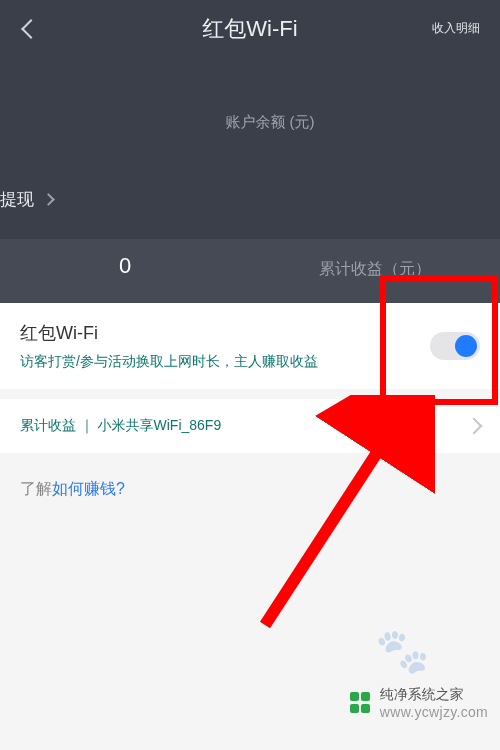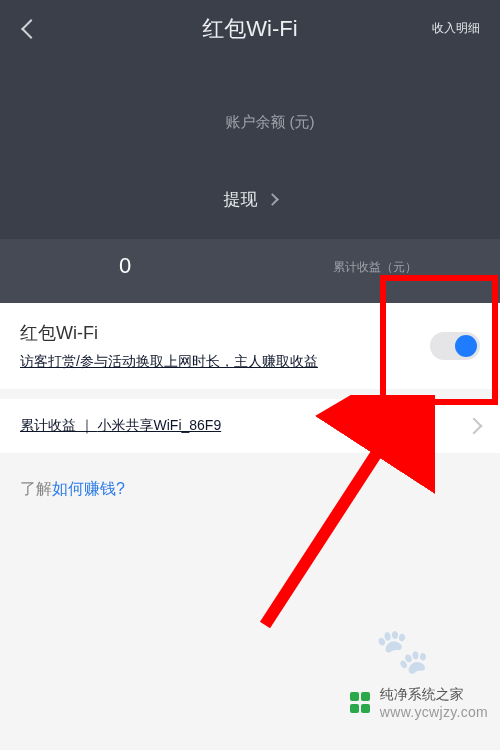--- a/index.html
+++ b/index.html
@@ -47,21 +47,20 @@
       padding: 60px 0 30px;
     }
     .balance-label {
       color: #9ea3ab;
       font-size: 15px;
       padding-left: 40px;
     }
     .withdraw-row {
       display: flex;
       align-items: center;
-      justify-content: center;
       gap: 10px;
       padding: 26px 0 28px;
     }
     .withdraw-txt {
       color: #e8eaec;
       font-size: 17px;
     }
     .chev-right-small {
       width: 9px;
       height: 9px;
@@ -78,42 +77,41 @@
       flex: 1;
       text-align: center;
     }
     .stat-num {
       color: #fff;
       font-size: 22px;
       margin-bottom: 6px;
     }
     .stat-label {
       color: #9ca1a9;
-      font-size: 12px;
+      font-size: 16px;
     }
     .white-card {
       background: #fff;
       padding: 18px 20px;
       display: flex;
       align-items: center;
       justify-content: space-between;
     }
     .row-main {
       display: flex;
       flex-direction: column;
       gap: 8px;
     }
     .row-title {
       font-size: 18px;
       color: #333;
     }
     .row-sub {
       font-size: 14px;
-      color: #0f172a;
-      text-decoration: underline;
+      color: #0f766e;
     }
     .toggle {
       width: 50px;
       height: 28px;
       background: #e5e5e8;
       border-radius: 14px;
       position: relative;
       flex-shrink: 0;
     }
     .toggle-knob {

